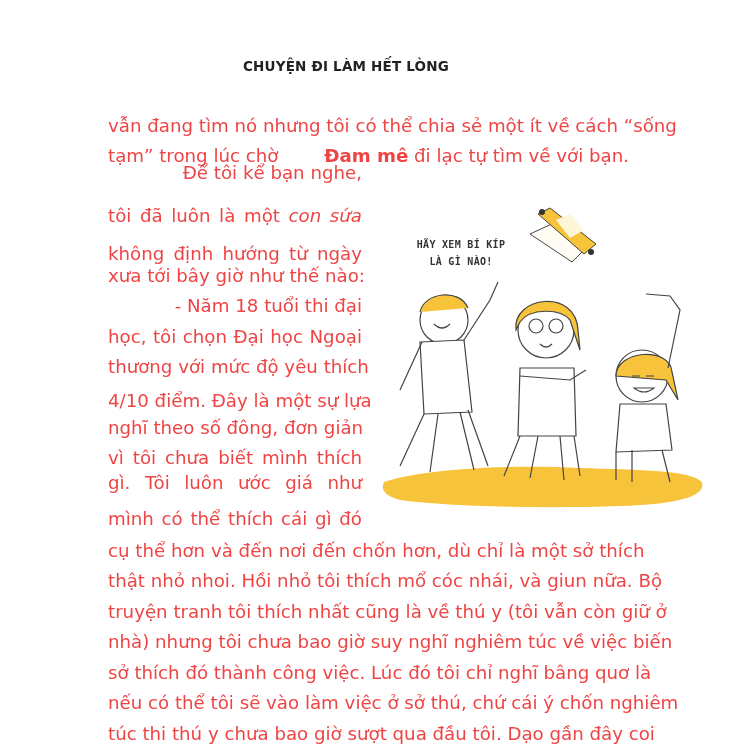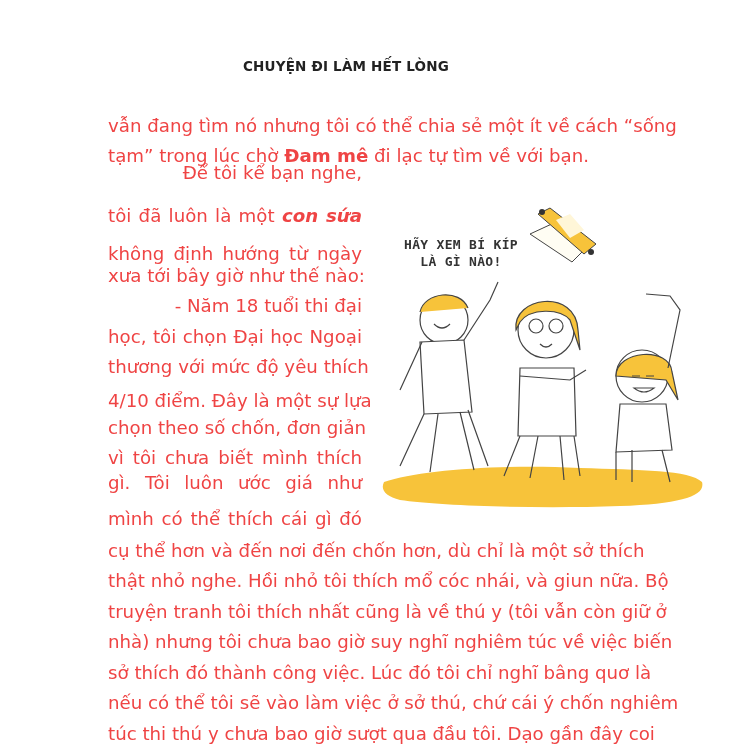--- a/index.html
+++ b/index.html
@@ -16,52 +16,52 @@
   }
   .line {
     position: absolute; left: 108px; font-size: 18.2px;
     line-height: 30px; white-space: nowrap; color: #ef4444;
   }
   .full { width: 526px; text-align: justify; text-align-last: justify; }
   .full.last { text-align-last: left; }
   .narrow { width: 254px; text-align: justify; text-align-last: justify; }
   .narrow.right { text-align: right; text-align-last: right; }
   .narrow.left { text-align-last: left; }
-  .b { font-weight: bold; }
-  .i { font-style: italic; font-weight: bold; }
+  .b { font-weight: bold; margin-left: 40px; }
+  .i { font-style: italic; }
   .illustration { position: absolute; left: 380px; top: 200px; width: 330px; height: 320px; }
   .bubble-text {
     position: absolute; font-family: "DejaVu Sans Mono", monospace;
-    font-size: 13px; font-weight: bold; color: #333; text-align: center;
+    font-size: 10px; font-weight: bold; color: #333; text-align: center;
     line-height: 17px; letter-spacing: 0.3px;
   }
 </style>
 </head>
 <body>
 
 <div class="running-header">CHUYỆN ĐI LÀM HẾT LÒNG</div>
 
 <div class="line full" style="top:111px">vẫn đang tìm nó nhưng tôi có thể chia sẻ một ít về cách “sống</div>
 <div class="line full last" style="top:141px"><span>tạm” trong lúc chờ </span><span class="b">Đam mê</span><span> đi lạc tự tìm về với bạn.</span></div>
 
 <div class="line narrow right" style="top:158px">Để tôi kể bạn nghe,</div>
 <div class="line narrow" style="top:201px"><span>tôi đã luôn là một </span><span class="i">con sứa</span></div>
 <div class="line narrow" style="top:239px">không định hướng từ ngày</div>
 <div class="line narrow left" style="top:261px">xưa tới bây giờ như thế nào:</div>
 <div class="line narrow right" style="top:291px">- Năm 18 tuổi thi đại</div>
 <div class="line narrow" style="top:322px">học, tôi chọn Đại học Ngoại</div>
 <div class="line narrow" style="top:352px">thương với mức độ yêu thích</div>
 <div class="line narrow" style="top:386px">4/10 điểm. Đây là một sự lựa</div>
-<div class="line narrow" style="top:413px">chọn theo số chốn, đơn giản</div>
+<div class="line narrow" style="top:413px">nghĩ theo số đông, đơn giản</div>
 <div class="line narrow" style="top:443px">vì tôi chưa biết mình thích</div>
 <div class="line narrow" style="top:468px">gì. Tôi luôn ước giá như</div>
 <div class="line narrow" style="top:504px">mình có thể thích cái gì đó</div>
 
 <div class="line full" style="top:536px">cụ thể hơn và đến nơi đến chốn hơn, dù chỉ là một sở thích</div>
-<div class="line full" style="top:566px">thật nhỏ nghe. Hồi nhỏ tôi thích mổ cóc nhái, và giun nữa. Bộ</div>
+<div class="line full" style="top:566px">thật nhỏ nhoi. Hồi nhỏ tôi thích mổ cóc nhái, và giun nữa. Bộ</div>
 <div class="line full" style="top:597px">truyện tranh tôi thích nhất cũng là về thú y (tôi vẫn còn giữ ở</div>
 <div class="line full" style="top:627px">nhà) nhưng tôi chưa bao giờ suy nghĩ nghiêm túc về việc biến</div>
 <div class="line full" style="top:658px">sở thích đó thành công việc. Lúc đó tôi chỉ nghĩ bâng quơ là</div>
 <div class="line full" style="top:688px">nếu có thể tôi sẽ vào làm việc ở sở thú, chứ cái ý chốn nghiêm</div>
 <div class="line full" style="top:719px">túc thi thú y chưa bao giờ sượt qua đầu tôi. Dạo gần đây coi</div>
 
 <div class="illustration">
   <div class="bubble-text" style="left:16px; top:36px; width:130px;">
     <div>HÃY XEM BÍ KÍP</div>
     <div>LÀ GÌ NÀO!</div>

